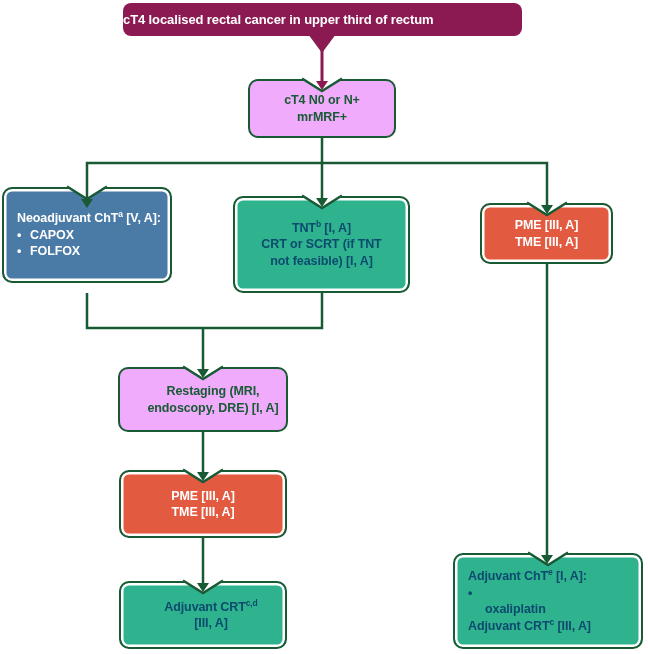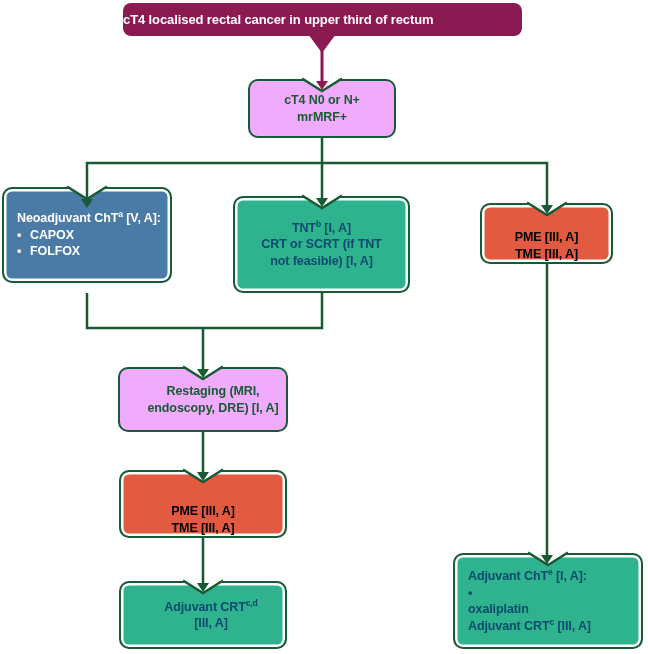--- a/index.html
+++ b/index.html
@@ -18,35 +18,35 @@
 
   .node {
     position:absolute; z-index:2; box-sizing:border-box;
     border:2.5px solid #175A33; border-radius:10px;
     box-shadow: inset 0 0 0 2.5px #ffffff;
     display:flex; flex-direction:column; justify-content:center;
   }
   .node.white { background:#f0abfc; color:#175A33; box-shadow:none; }
   .node.blue   { background:#4A7AA6; color:#ffffff; }
   .node.teal   { background:#2FB38F; color:#0c4a6e; }
-  .node.orange { background:#E25A40; color:#000000;justify-content:flex-end; }
+  .node.orange { background:#E25A40; color:#ffffff; }
 
   .notch {
     position:absolute; top:-3px; left:50%; transform:translateX(-50%);
     overflow:visible; pointer-events:none;
   }
 
   .content {
     position:relative; font-weight:bold; font-size:12.5px; line-height:1.32;
     text-align:center; width:100%; box-sizing:border-box; letter-spacing:-0.1px;
   }
   .content.left { text-align:left; padding:0 6px 0 13px; }
   .bullet-row { display:flex; }
   .dot { width:13px; flex:0 0 13px; }
-  .indent { margin-left:0; }
+  .indent { margin-left:17px; }
   sup { font-size:8.5px; line-height:0; vertical-align:super; }
 </style>
 </head>
 <body>
 
 <div class="canvas">
 
   <svg class="connectors" width="648" height="654" viewBox="0 0 648 654">
     <g>
       <polygon points="308,34 336,34 322,53" fill="#8C1A52"></polygon>

